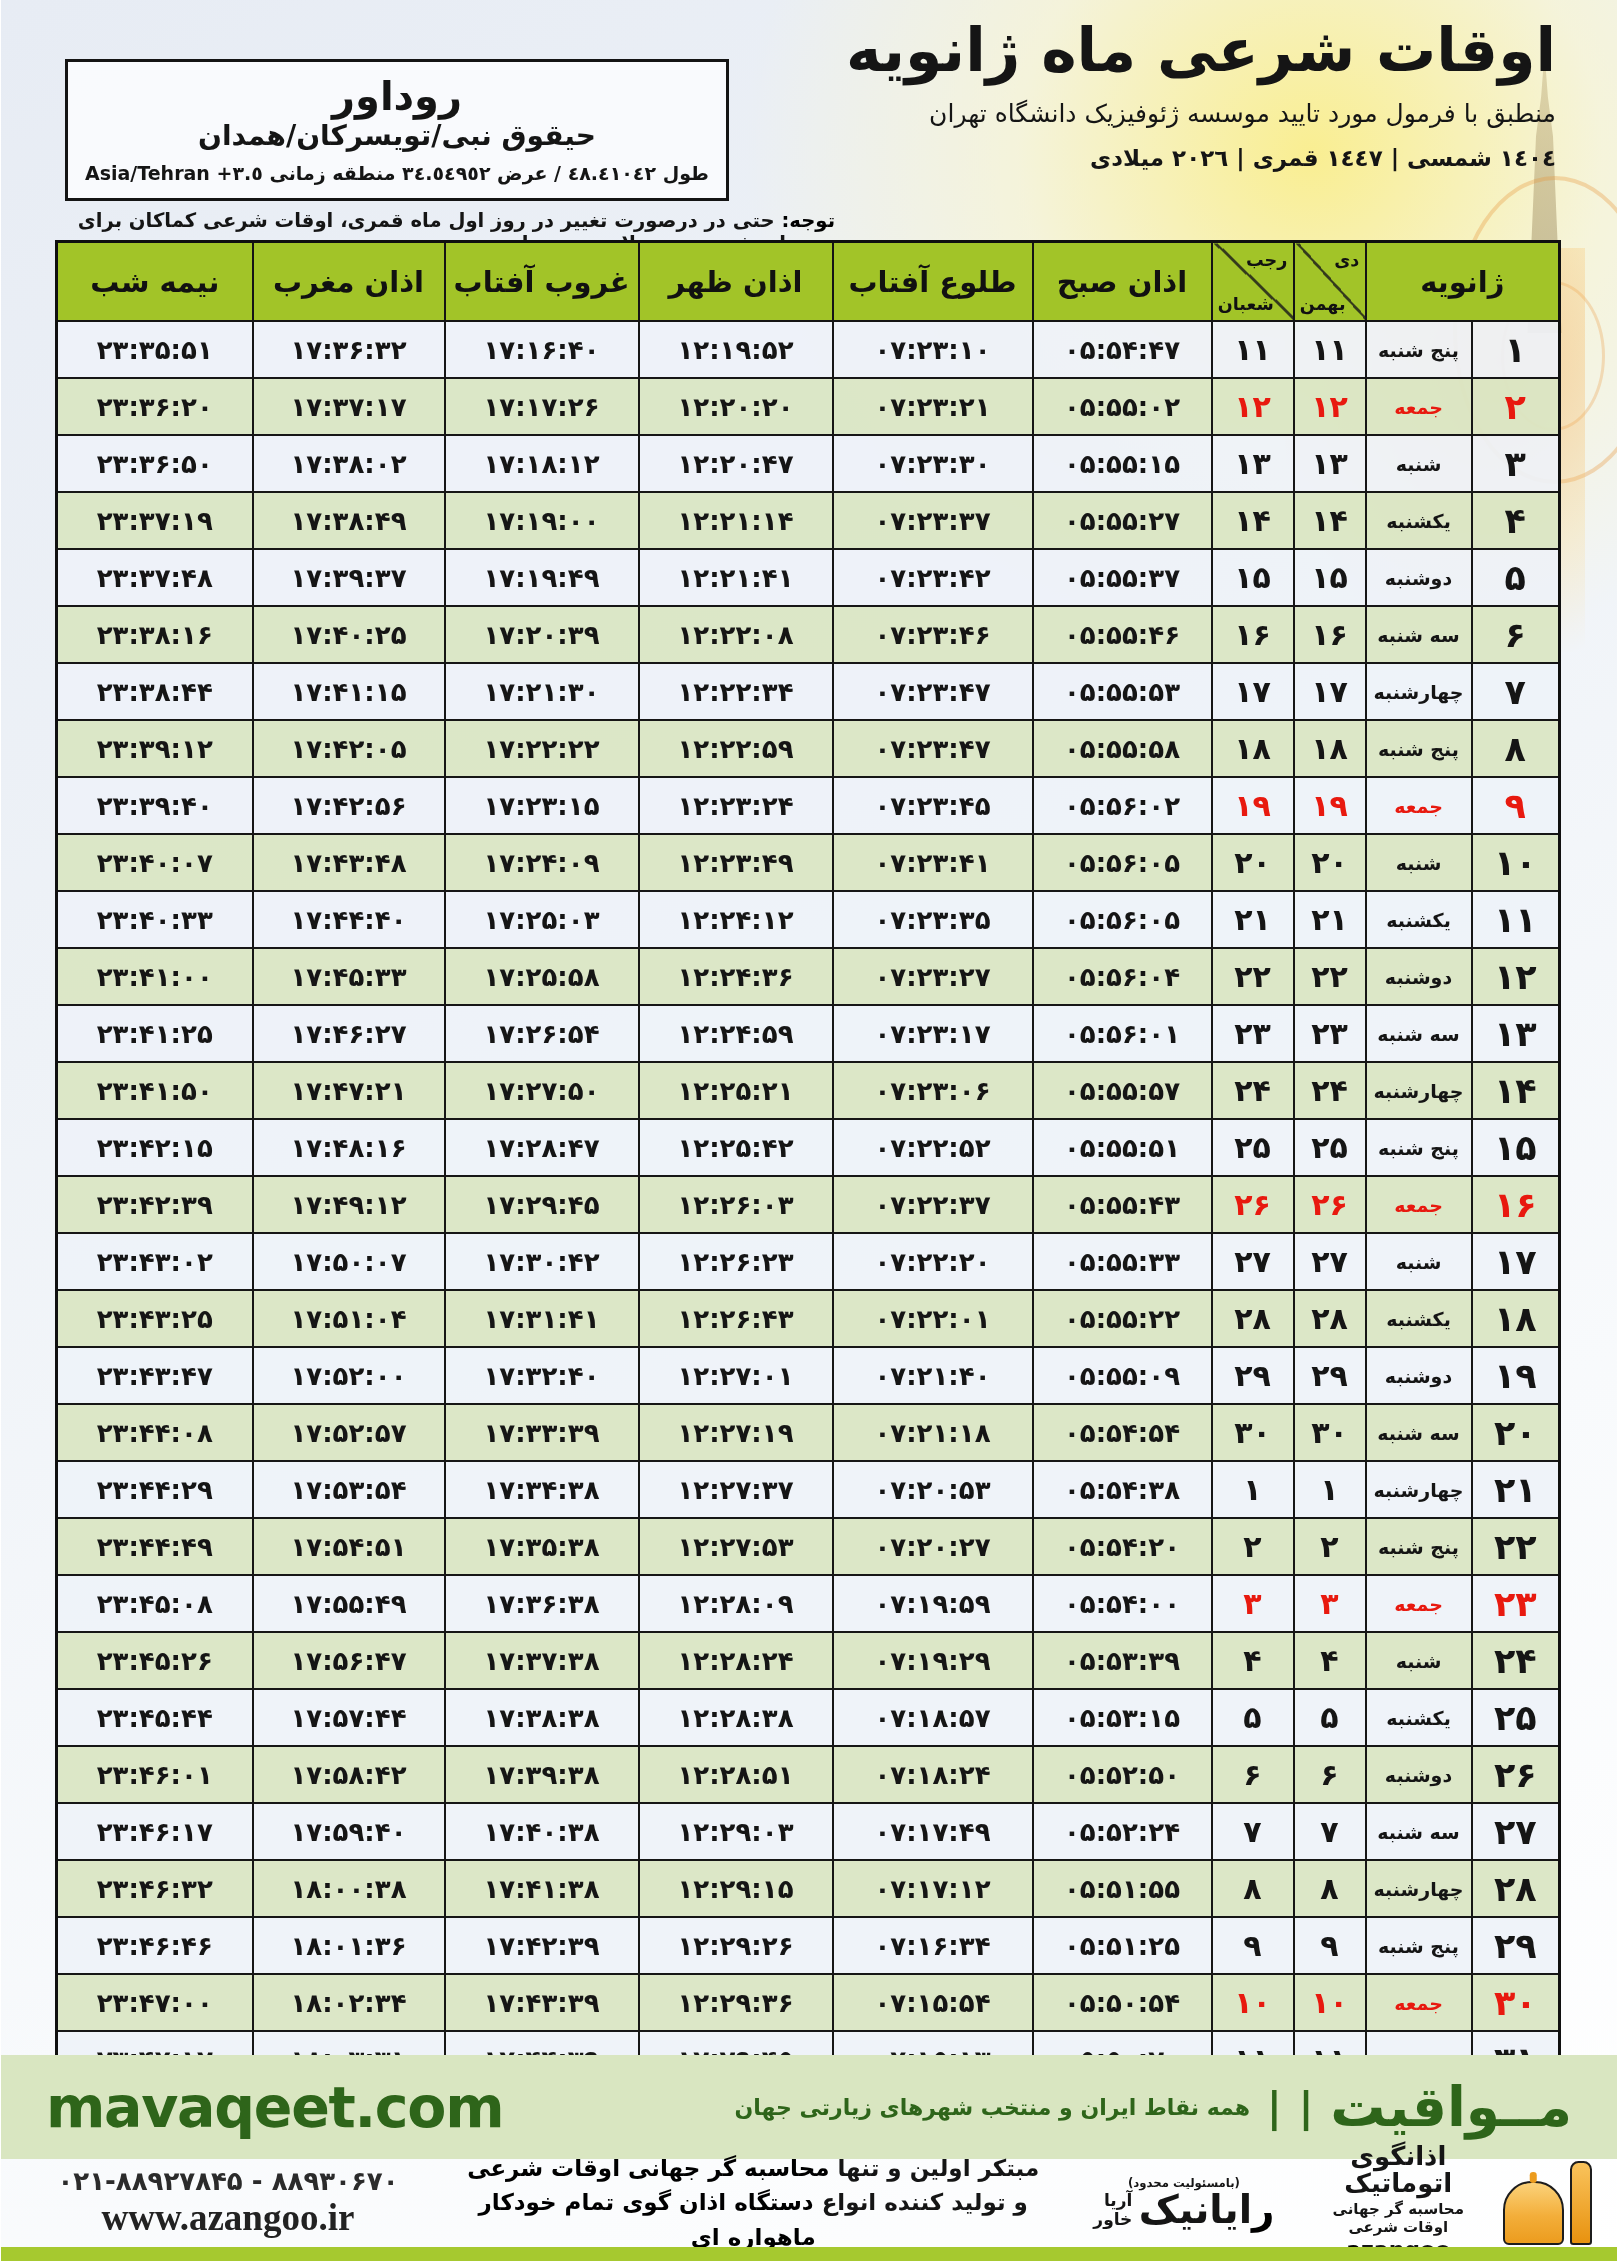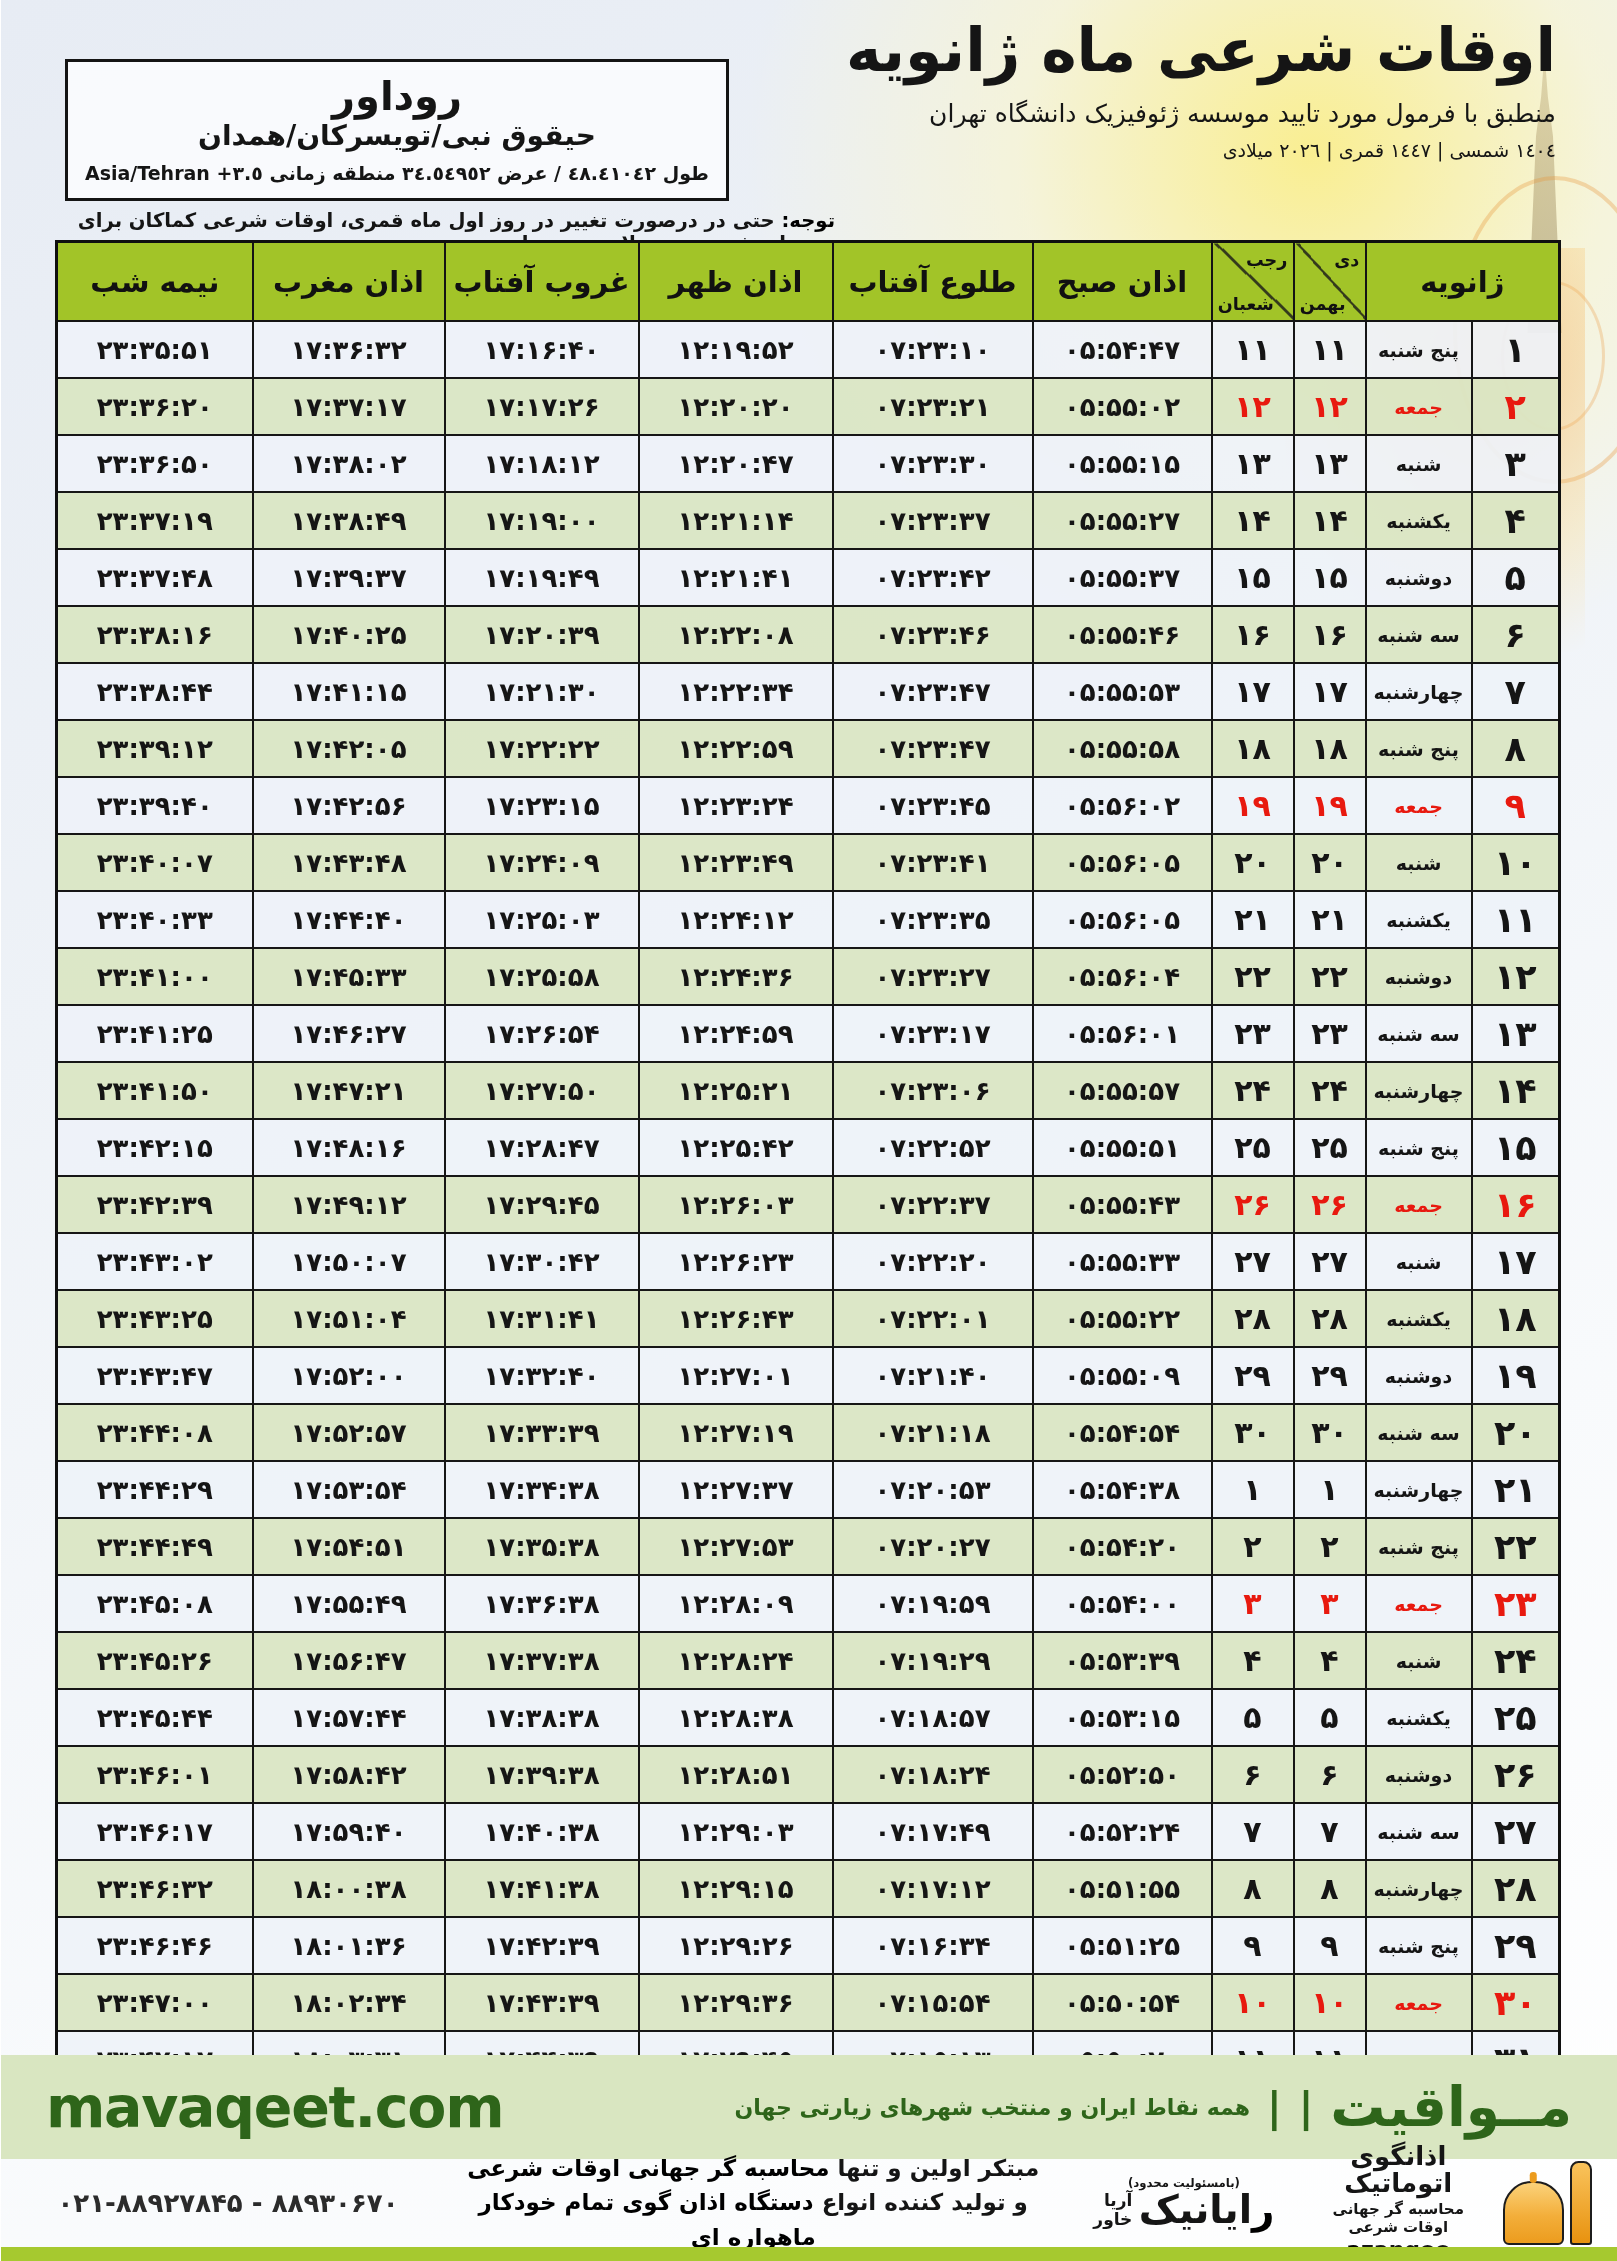--- a/index.html
+++ b/index.html
@@ -23,21 +23,21 @@
     border:4.6px solid rgba(232,148,58,.33);border-radius:50%;}
   .swirl-art2{position:absolute;top:281px;right:13px;width:98px;height:144px;z-index:0;
     border:3.3px solid rgba(232,148,58,.28);border-radius:50%;}
   .table-glow{position:absolute;top:248px;right:33px;width:300px;height:404px;z-index:0;
     background:radial-gradient(ellipse at 72% 28%,rgba(243,155,64,.42) 0%,rgba(250,208,116,.24) 48%,rgba(255,255,255,0) 75%);}
 
   
   .titles{position:absolute;top:17px;right:62px;width:848px;text-align:right;z-index:2;}
   .main-title{font-size:60px;font-weight:bold;line-height:1.12;margin:0;}
   .subtitle{font-size:25px;font-weight:normal;margin-top:15px;}
-  .cal-line{font-size:19px;font-weight:normal;margin-top:11px;}
+  .cal-line{font-size:23px;font-weight:bold;margin-top:17px;}
 
   .location-box{position:absolute;top:59px;left:65px;width:664px;height:142px;z-index:2;
     border:3.3px solid #141414;background:rgba(251,252,254,.88);
     box-sizing:border-box;text-align:center;padding-top:11px;}
   .loc-name{font-size:40px;font-weight:bold;line-height:1.15;}
   .loc-region{font-size:28px;font-weight:bold;line-height:1.2;}
   .loc-coords{font-size:19px;font-weight:bold;margin-top:9px;}
 
   .notice{position:absolute;top:209px;left:27px;width:808px;z-index:2;
     font-size:19.6px;font-weight:bold;text-align:right;}
@@ -566,17 +566,18 @@
     </div>
   </div>
 
   <div class="promo">
     <div class="promo-line"><span>مبتکر اولین و تنها </span><span class="red">محاسبه گر جهانی اوقات شرعی</span></div>
     <div class="promo-line"><span>و تولید کننده انواع </span><span class="red">دستگاه اذان گوی تمام خودکار ماهواره ای</span></div>
   </div>
 
   <div class="contact">
     <div class="phone ltr">۰۲۱-۸۸۹۲۷۸۴۵ - ۸۸۹۳۰۶۷۰</div>
+    <div class="website ltr">www.azangoo.ir</div>
   </div>
 </div>
 
 <div class="bottom-bar"></div>
 
 
 </body></html>

